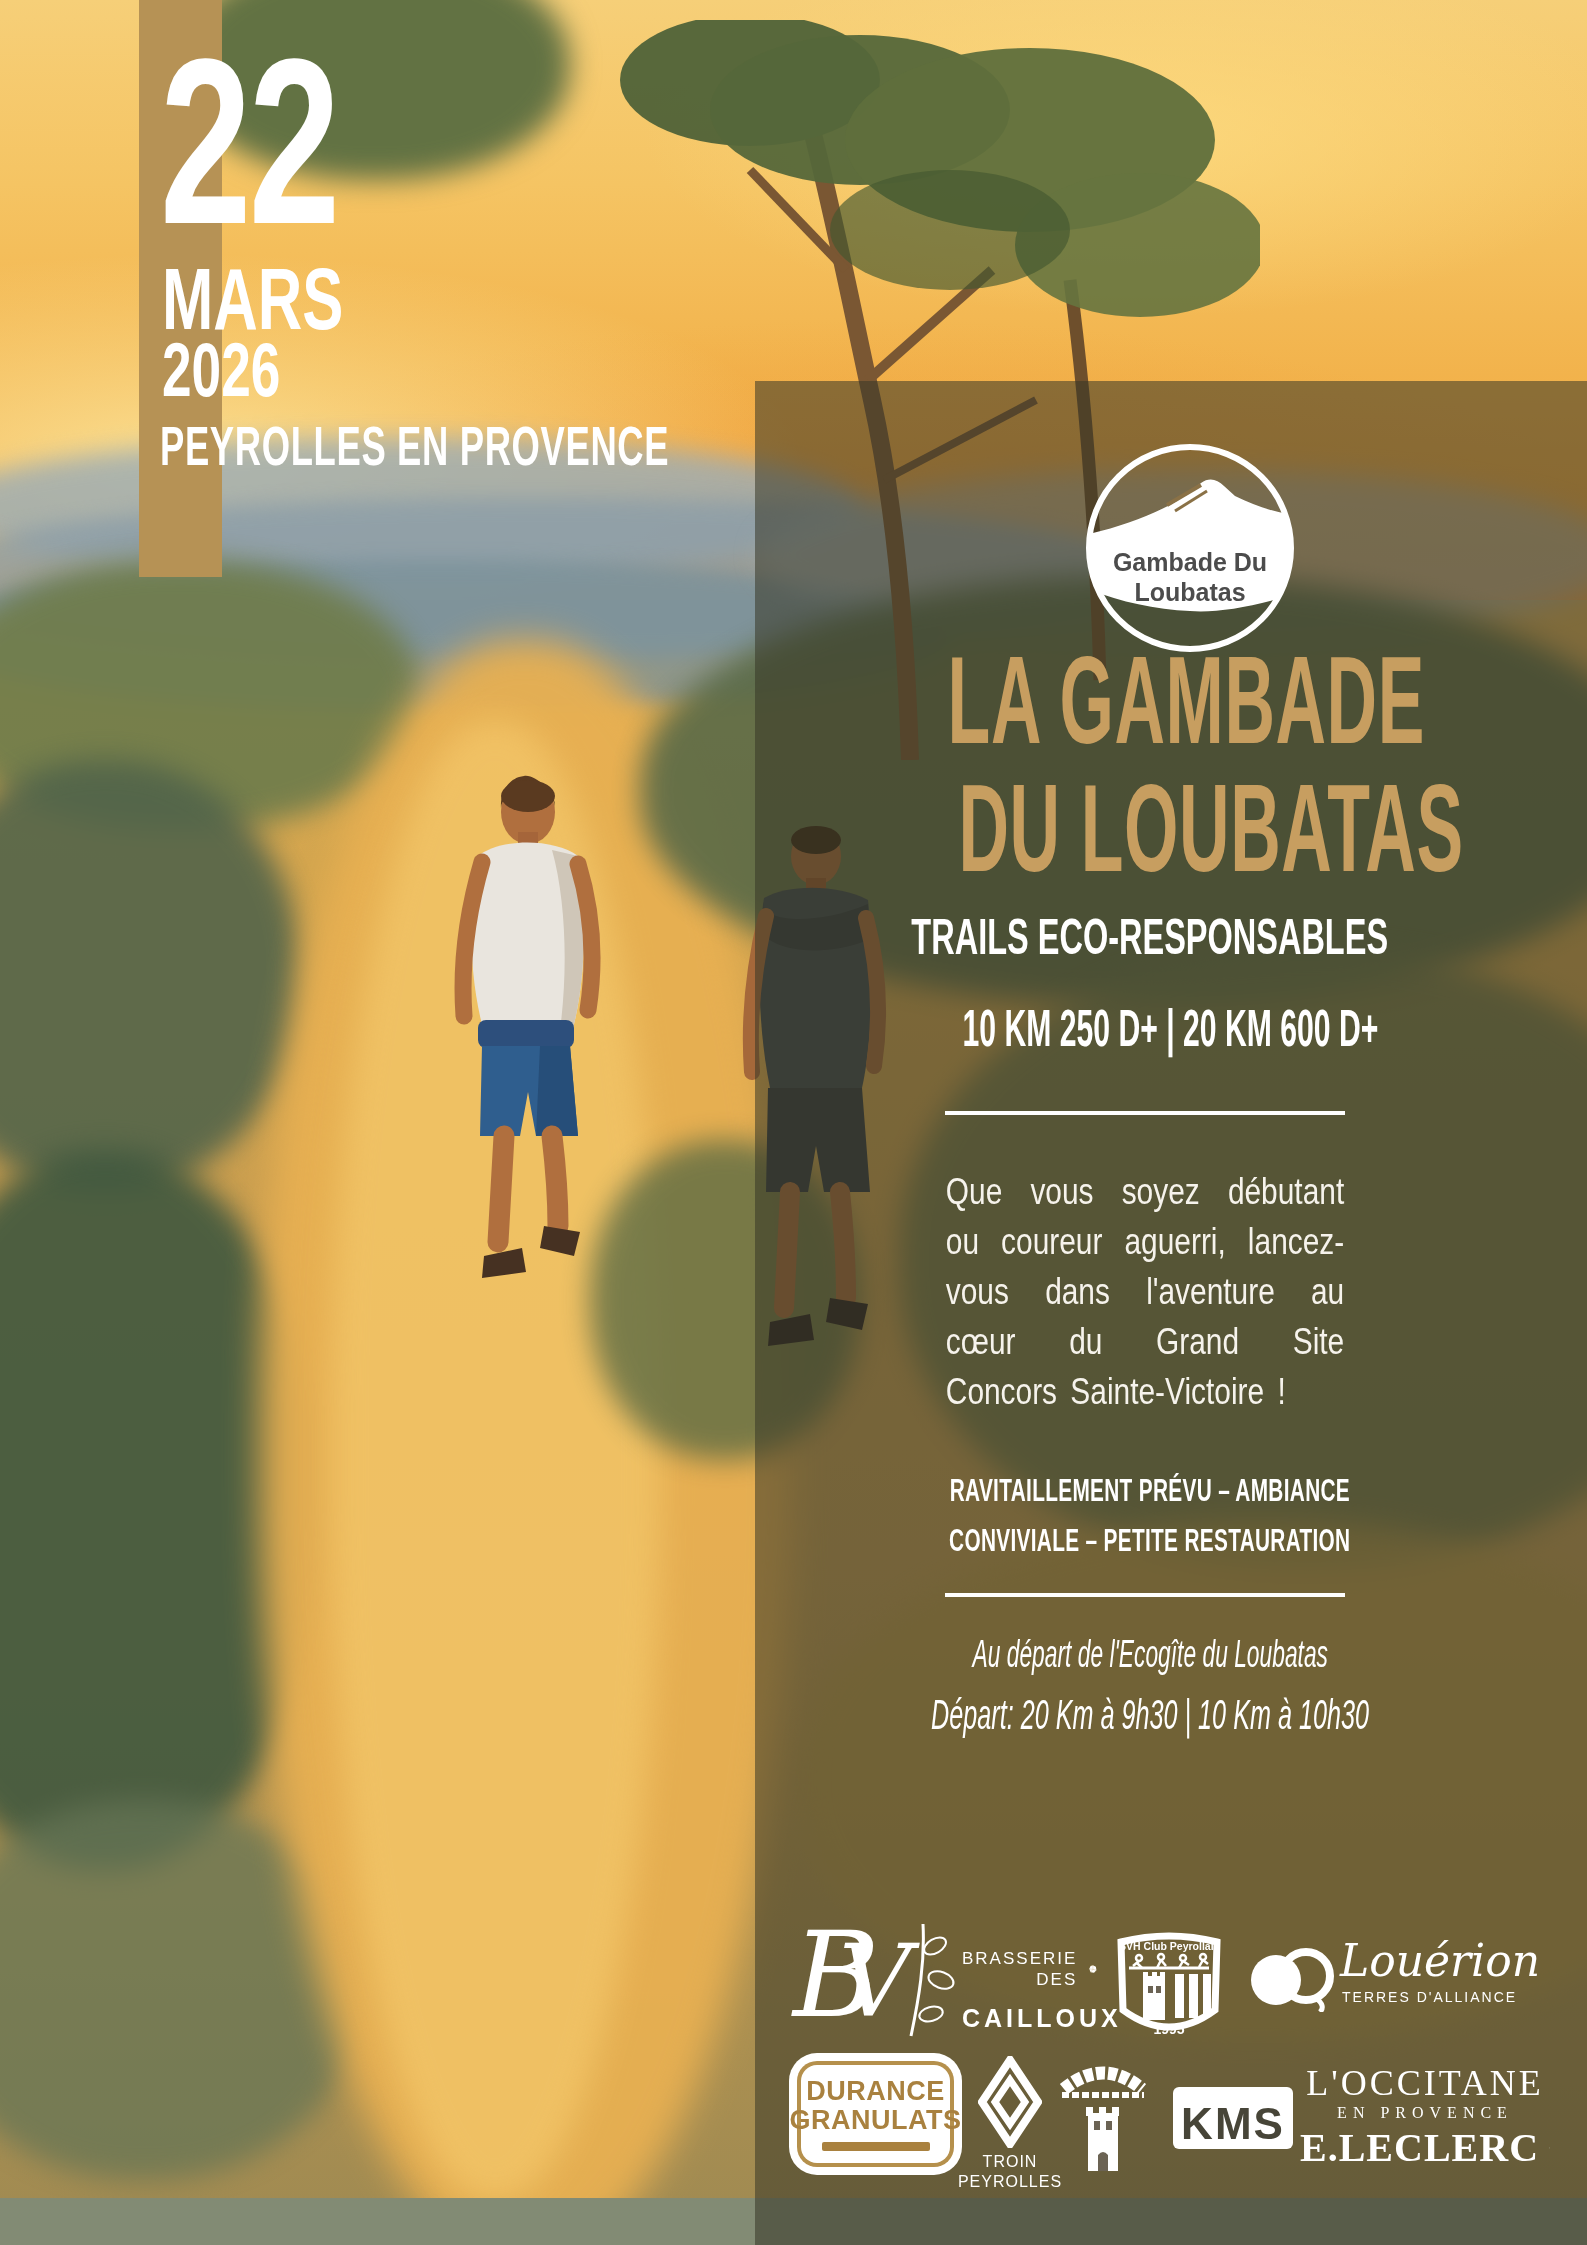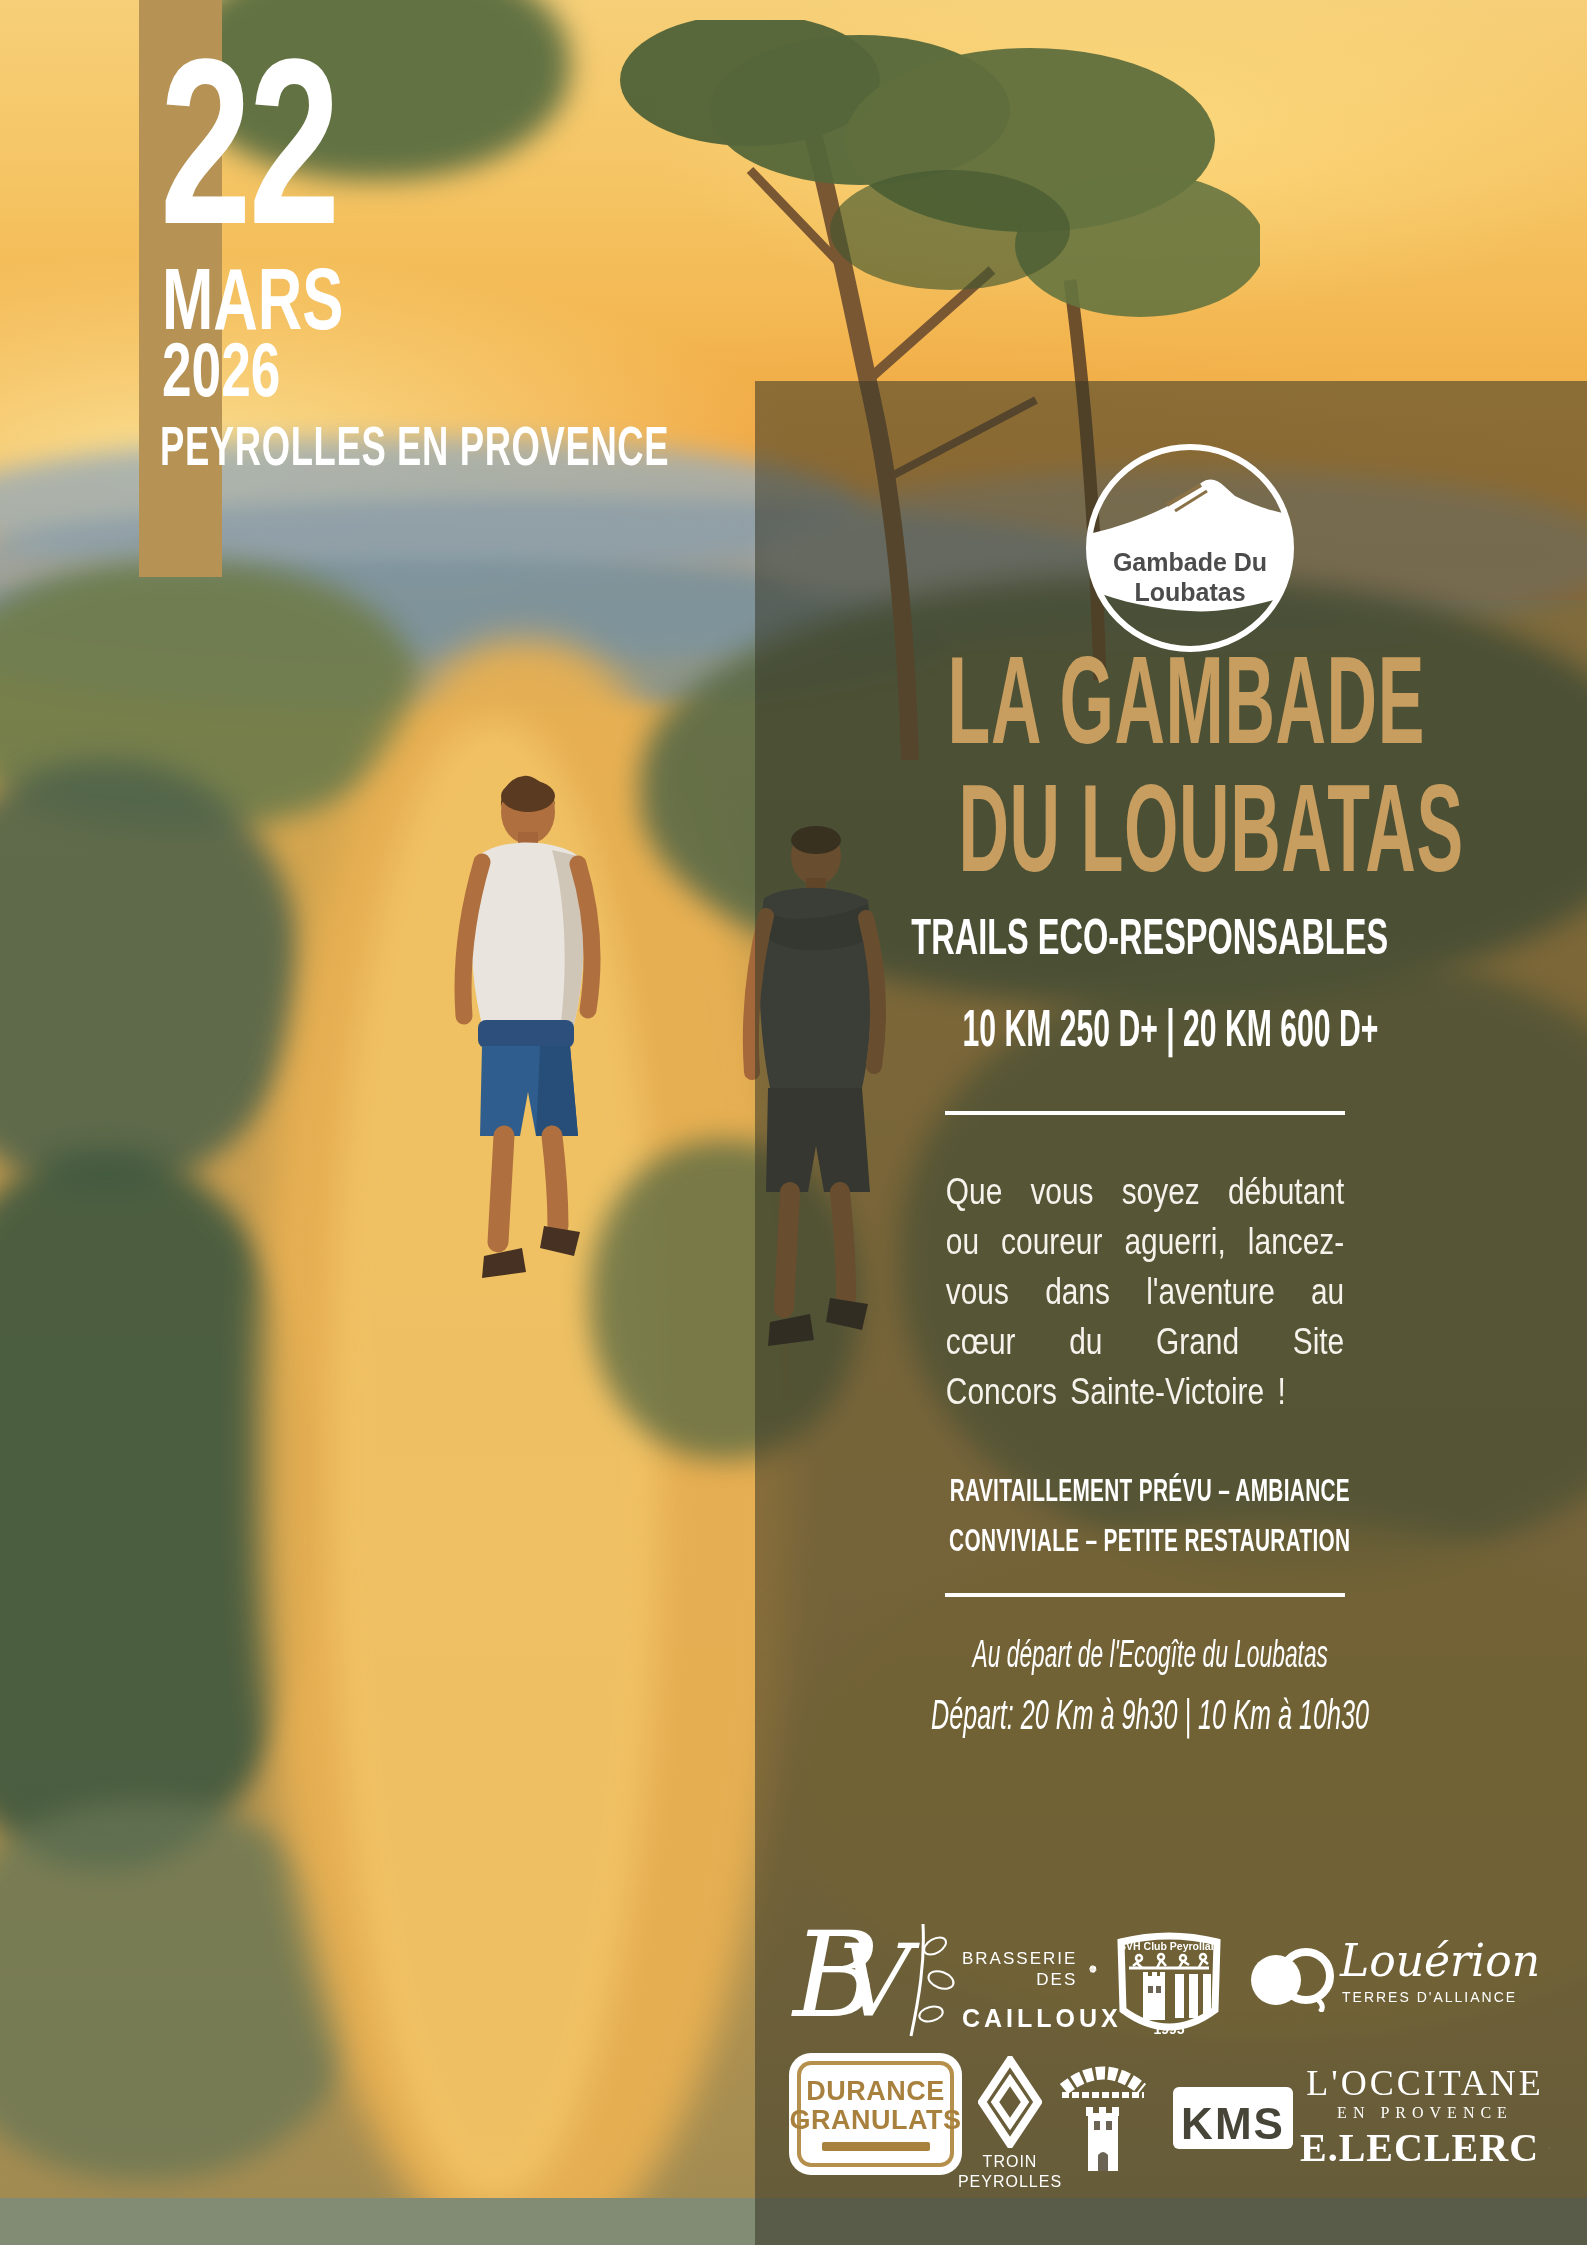--- a/index.html
+++ b/index.html
@@ -42,21 +42,21 @@
   .t-ital{font-style:italic;}
   .divider{left:945px;width:400px;height:4px;background:#fff;z-index:4;}
   .t-contact-label{font-size:38px;font-weight:700;font-style:italic;color:#2d3a41;line-height:1;}
   .t-contact-url{font-size:40px;font-style:italic;color:#2d3a41;line-height:1;
     text-decoration:underline;text-decoration-thickness:4px;text-underline-offset:8px;}
   
   .sponsor{z-index:4;color:#fff;}
   .bras-top{display:flex;align-items:center;gap:12px;}
   .bras-txt{text-align:right;font-size:17px;letter-spacing:2px;line-height:21px;}
   .bras-big{font-size:25px;font-weight:700;letter-spacing:4px;margin-top:4px;text-align:center;}
-  .durance{left:801px;top:2065px;width:149px;height:98px;background:#fff;border-radius:10px;
+  .durance{left:801px;top:2065px;width:149px;height:98px;background:#fff;border-radius:16px;
     box-shadow:0 0 0 4px #b5904c,0 0 0 12px #fff;display:flex;flex-direction:column;
     align-items:center;justify-content:center;}
   .durance .d1{color:#a9813f;font-weight:700;font-size:27px;line-height:29px;letter-spacing:.5px;}
   .durance .bar{width:108px;height:9px;background:#a9813f;margin-top:7px;border-radius:2px;}
   .kms{left:1173px;top:2087px;width:120px;height:62px;background:#fff;border-radius:6px;
     display:flex;align-items:flex-end;justify-content:center;}
   .kms span{color:#474538;font-weight:700;font-size:44px;letter-spacing:2px;}
   .occ1{font-family:"Liberation Serif",serif;font-size:36px;letter-spacing:3px;}
   .occ2{font-family:"Liberation Serif",serif;font-size:16px;letter-spacing:6px;}
   .lec{font-family:"Liberation Serif",serif;font-weight:700;font-size:40px;letter-spacing:1px;}

